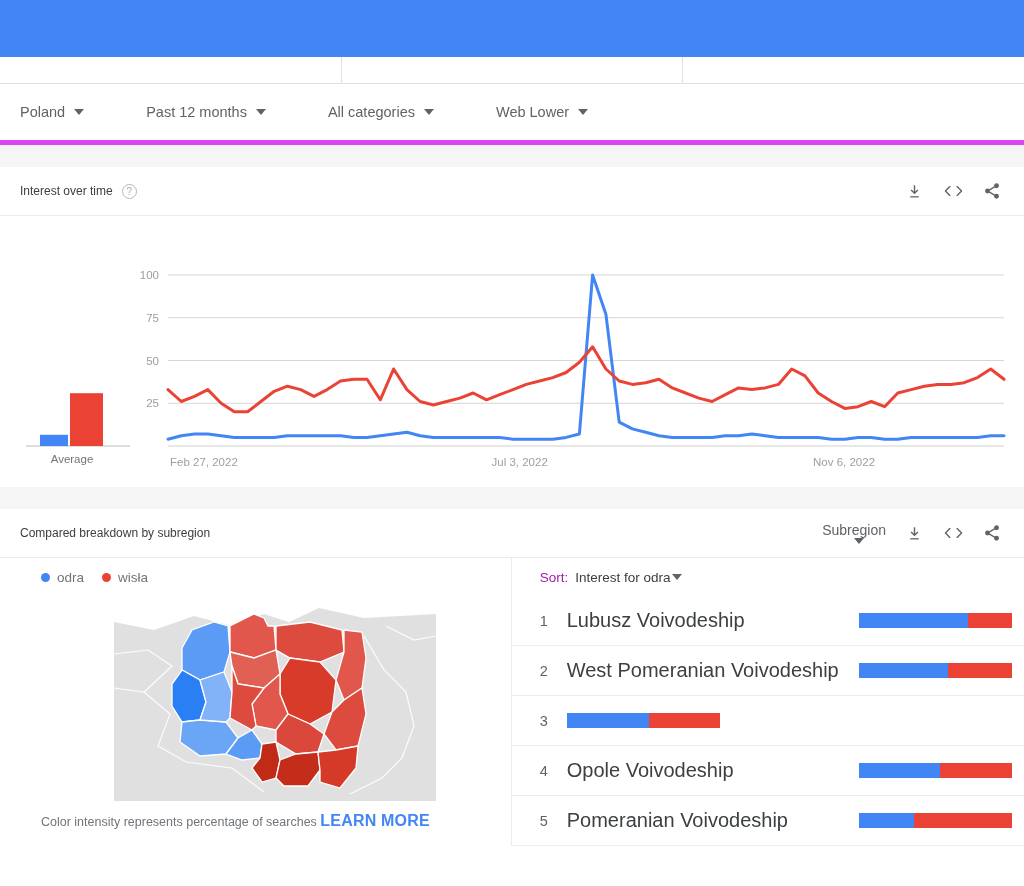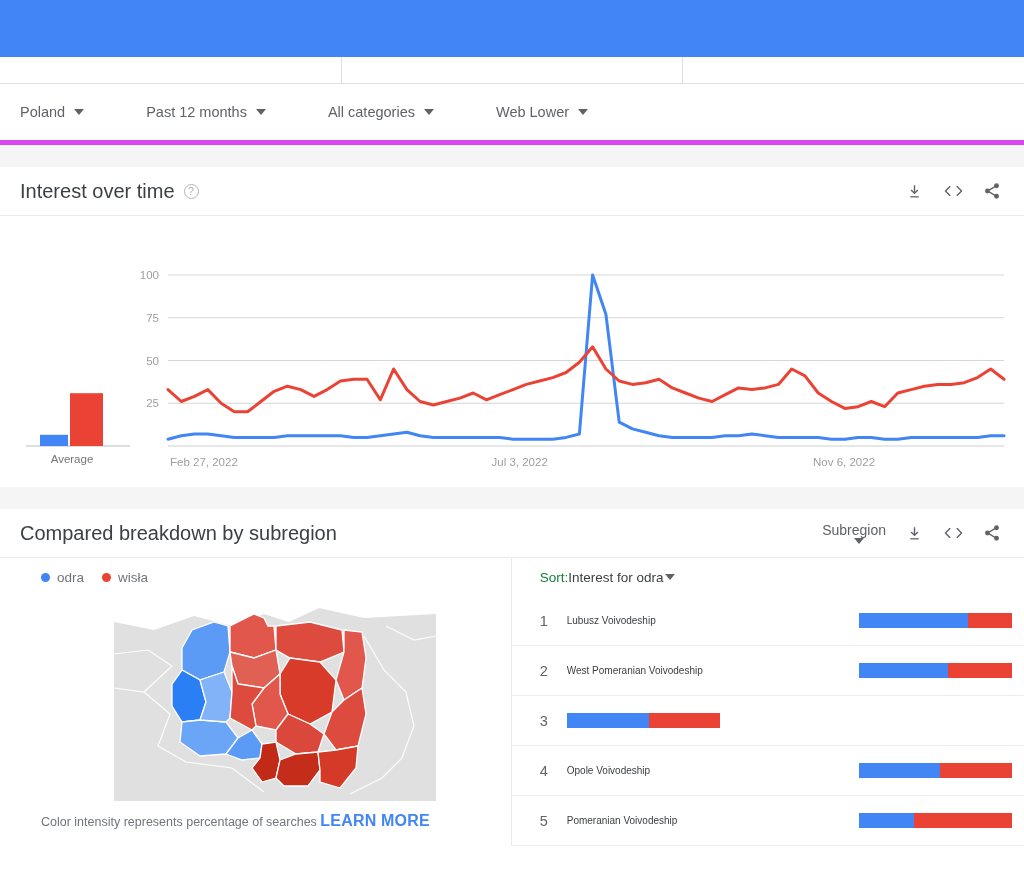--- a/index.html
+++ b/index.html
@@ -63,21 +63,21 @@
   
   .card { background: #fff; width: 100%; }
   .card-header {
     height: 49px;
     display: flex;
     align-items: center;
     padding: 0 22px 0 20px;
     border-bottom: 1px solid #ebebeb;
   }
   .card-title {
-    font-size: 20px;
+    font-size: 12px;
     color: #3c4043;
     font-weight: 400;
   }
   .help-icon {
     margin-left: 9px;
     width: 15px; height: 15px;
     border: 1px solid #b6b6b6;
     border-radius: 50%;
     color: #b0b0b0;
     font-size: 10.5px;
@@ -143,39 +143,39 @@
     letter-spacing: .2px;
   }
 
   #list-col { width: 524px; border-left: 1px solid #ebebeb; }
   #sort-row {
     height: 38px;
     display: flex; align-items: center;
     padding-left: 28px;
     font-size: 13.5px; color: #5f6368;
   }
-  #sort-row .sort-label { color: #15803d; }
+  #sort-row .sort-label { color: #a21caf; margin-right: 7px; }
   #sort-row .sort-value { color: #3c4043; margin-right: 1px; cursor: pointer; }
 
   .region-row {
     height: 50px;
     display: flex;
     align-items: center;
     padding-left: 28px;
     border-bottom: 1px solid #ededed;
     cursor: pointer;
   }
   .region-rank {
     width: 27px;
     font-size: 14.5px;
     color: #5f6368;
   }
   .region-name {
     flex: 1;
-    font-size: 10px;
+    font-size: 20px;
     color: #3c4043;
   }
   .region-bar {
     width: 153px;
     height: 15px;
     display: flex;
     margin-right: 12px;
   }
   .bar-blue { background: #4285f4; height: 100%; }
   .bar-red  { background: #ea4335; height: 100%; }

